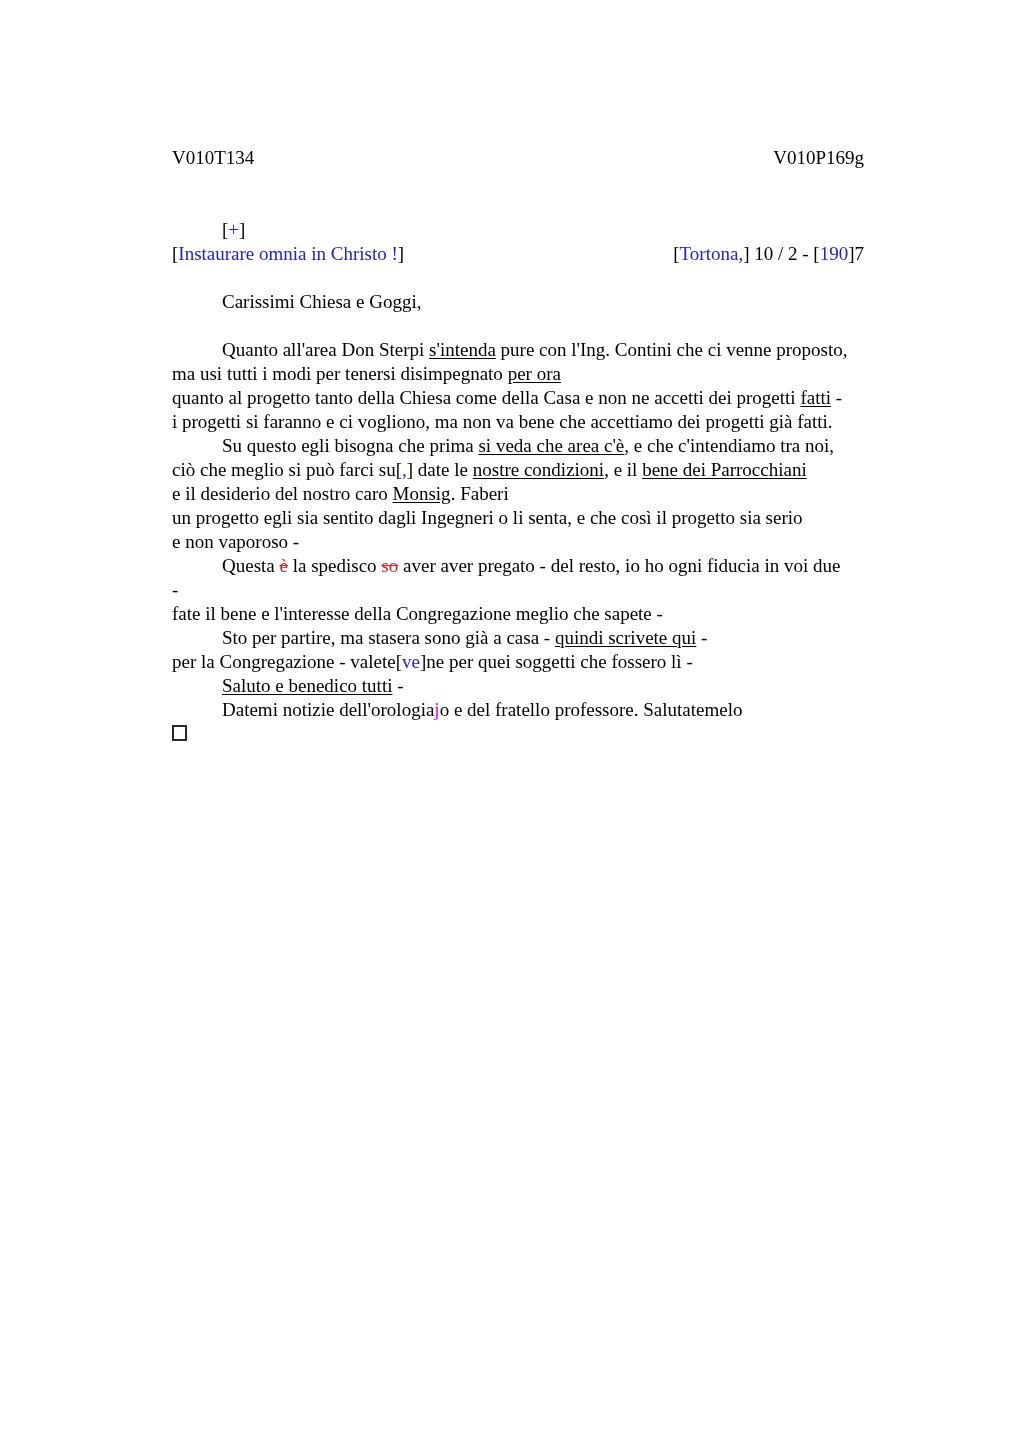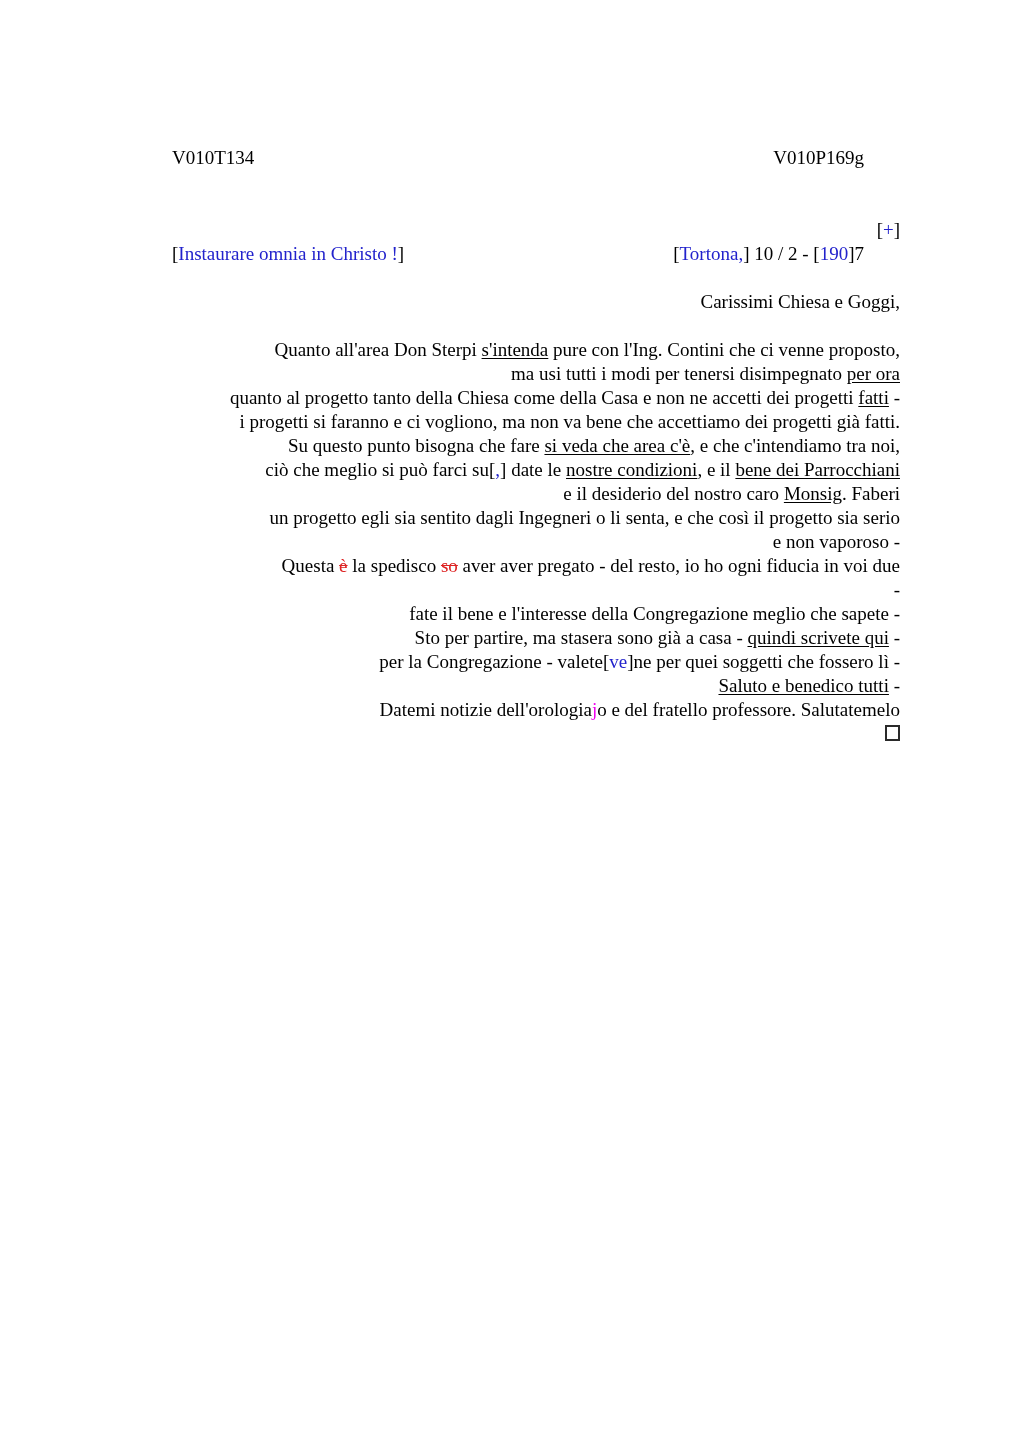--- a/index.html
+++ b/index.html
@@ -14,21 +14,20 @@
   .page {
     position: relative;
     width: 1024px;
     height: 1324px;
     background: var(--paper);
     color: var(--ink);
     font-family: "Liberation Serif", "DejaVu Serif", serif;
     font-size: 19px;
     line-height: 24px;
     overflow: hidden;
-    text-align: right;
   }
   .content {
     padding: 146px 124px 0 172px;
   }
   .header-row {
     display: flex;
     justify-content: space-between;
     white-space: pre;
   }
   .hdr-right { margin-right: 36px; }
@@ -71,21 +70,21 @@
         <div class="line"></div>
         <div class="line indent"><span class="seg plain">[</span><span class="seg blue">+</span><span class="seg plain">]</span></div>
         <div class="line split"><span class="part left"><span class="seg plain">[</span><span class="seg blue">Instaurare omnia in Christo !</span><span class="seg plain">]</span></span><span class="part right"><span class="seg plain">[</span><span class="seg blue">Tortona,</span><span class="seg plain">] 10 / 2 - [</span><span class="seg blue">190</span><span class="seg plain">]7</span></span></div>
         <div class="line"></div>
         <div class="line indent"><span class="seg plain">Carissimi Chiesa e Goggi,</span></div>
         <div class="line"></div>
         <div class="line indent"><span class="seg plain">Quanto all'area Don Sterpi </span><span class="seg u">s'intenda</span><span class="seg plain"> pure con l'Ing. Contini che ci venne proposto,</span></div>
         <div class="line"><span class="seg plain">ma usi tutti i modi per tenersi disimpegnato </span><span class="seg u">per ora</span></div>
         <div class="line"><span class="seg plain">quanto al progetto tanto della Chiesa come della Casa e non ne accetti dei progetti </span><span class="seg u">fatti</span><span class="seg plain"> -</span></div>
         <div class="line"><span class="seg plain">i progetti si faranno e ci vogliono, ma non va bene che accettiamo dei progetti già fatti.</span></div>
-        <div class="line indent"><span class="seg plain">Su questo punto bisogna che fare </span><span class="seg u">si veda che area c'è</span><span class="seg plain">, e che c'intendiamo tra noi,</span></div>
+        <div class="line indent"><span class="seg plain">Su questo egli bisogna che prima </span><span class="seg u">si veda che area c'è</span><span class="seg plain">, e che c'intendiamo tra noi,</span></div>
         <div class="line"><span class="seg plain">ciò che meglio si può farci su[</span><span class="seg blue">,</span><span class="seg plain">] date le </span><span class="seg u">nostre condizioni</span><span class="seg plain">, e il </span><span class="seg u">bene dei Parrocchiani</span></div>
         <div class="line"><span class="seg plain">e il desiderio del nostro caro </span><span class="seg u">Monsig</span><span class="seg plain">. Faberi</span></div>
         <div class="line"><span class="seg plain">un progetto egli sia sentito dagli Ingegneri o li senta, e che così il progetto sia serio</span></div>
         <div class="line"><span class="seg plain">e non vaporoso -</span></div>
         <div class="line indent"><span class="seg plain">Questa </span><span class="seg redstrike">è</span><span class="seg plain"> la spedisco </span><span class="seg redstrike">so</span><span class="seg plain"> aver aver pregato - del resto, io ho ogni fiducia in voi due</span></div>
         <div class="line"><span class="seg plain">-</span></div>
         <div class="line"><span class="seg plain">fate il bene e l'interesse della Congregazione meglio che sapete -</span></div>
         <div class="line indent"><span class="seg plain">Sto per partire, ma stasera sono già a casa - </span><span class="seg u">quindi scrivete qui</span><span class="seg plain"> -</span></div>
         <div class="line"><span class="seg plain">per la Congregazione - valete[</span><span class="seg blue">ve</span><span class="seg plain">]ne per quei soggetti che fossero lì -</span></div>
         <div class="line indent"><span class="seg u">Saluto e benedico tutti</span><span class="seg plain"> -</span></div>

